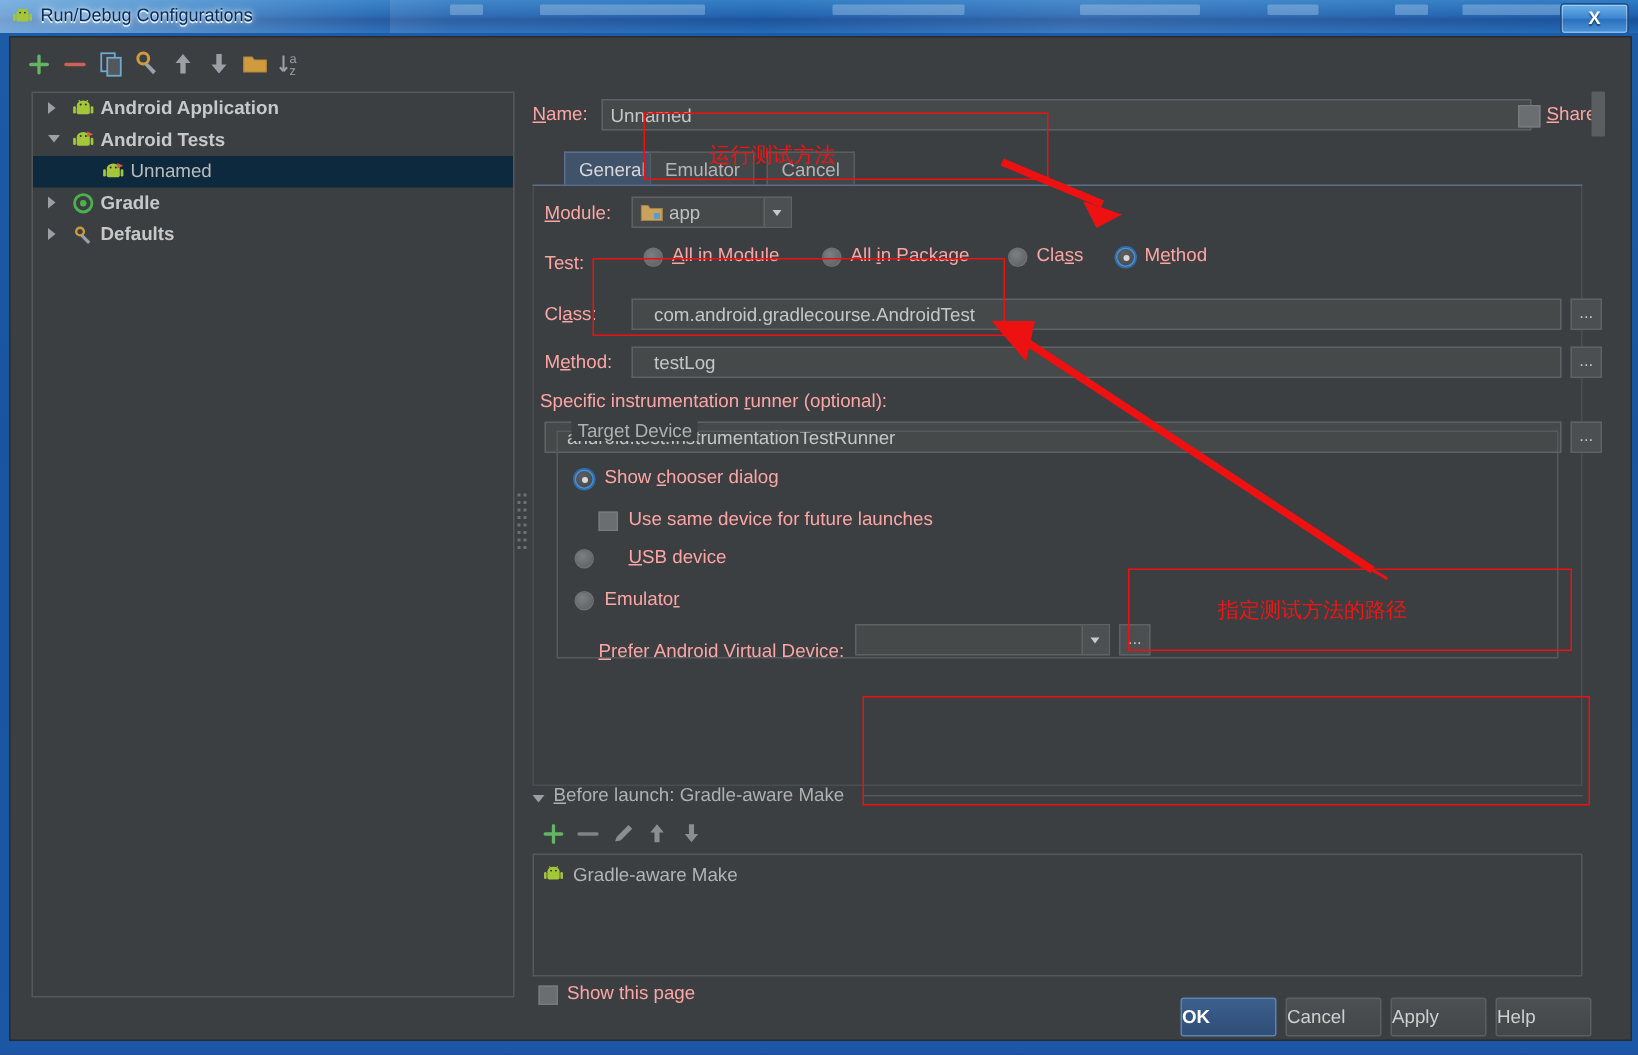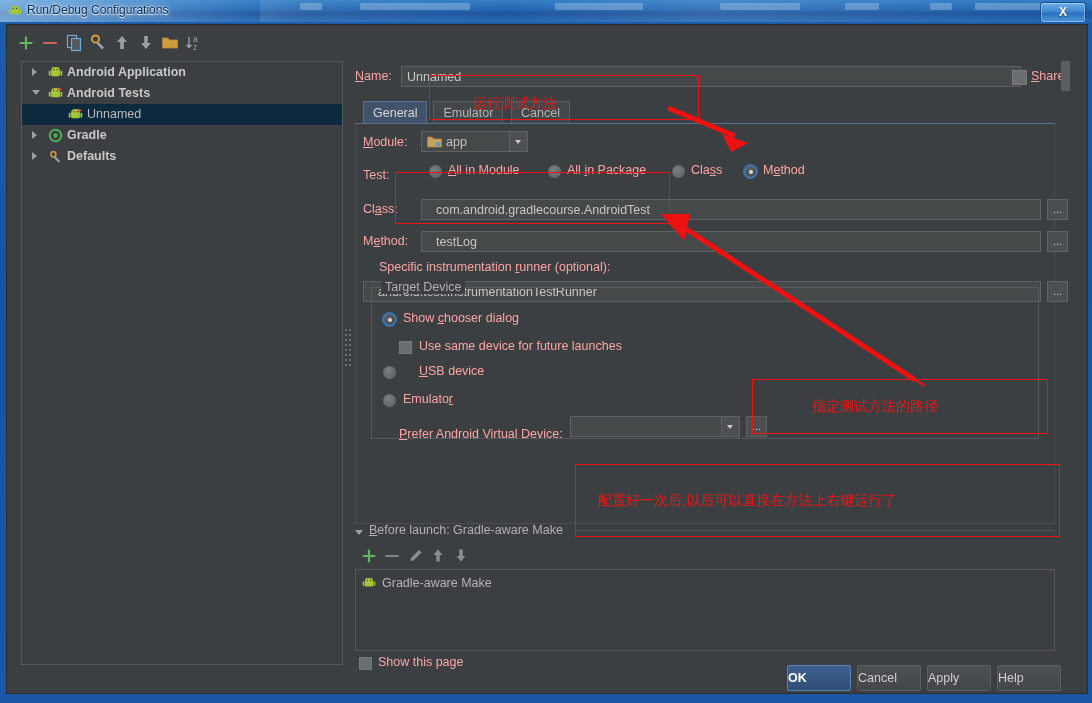--- a/index.html
+++ b/index.html
@@ -69,21 +69,21 @@
             background:#6b6e70;border:1px solid #77797b;}
   #shareLbl{position:absolute;left:676px;top:3px;}
   #vscroll{position:absolute;left:706px;top:0;width:9px;height:602px;background:#3c3f41;}
   #vthumb{position:absolute;left:706px;top:0px;width:9px;height:30px;background:#5b5e60;border-radius:1px;cursor:pointer;}
 
   
   #tabs{position:absolute;left:0;top:40px;width:700px;height:22px;}
   .tab{position:absolute;top:0;height:22px;line-height:22px;font-size:12.5px;
        padding:0 9px;box-sizing:border-box;color:#b4b4b4;cursor:pointer;
        border:1px solid #5a5d5f;border-bottom:none;background:#434749;}
-  .tab.active{background:#41526b;color:#d8d8d8;border-color:#4e6organ;}
+  .tab.active{background:#41526b;color:#d8d8d8;border-color:#4e6organ;margin-left:13px;}
   .tab.active{border-color:#5a6f8d;}
   #tabline{position:absolute;left:0;top:62px;width:700px;height:1px;background:#5a6f8d;}
 
   
   #gpanel{position:absolute;left:0;top:63px;width:700px;height:400px;
           border:1px solid #4b4e50;border-top:none;box-sizing:border-box;}
   .txtfield{background:#45494a;border:1px solid #5e6264;color:#c6c6c6;font-size:12.5px;
             box-sizing:border-box;padding:0 14px;height:21px;line-height:20px;}
   .combo{background:#45494a;border:1px solid #5e6264;height:21px;box-sizing:border-box;position:relative;}
   .combo .txt{position:absolute;left:24px;top:0;line-height:20px;font-size:12.5px;color:#c0c0c0;}
@@ -346,21 +346,21 @@
         </div>
 
       <span class="lbl-s" style="position:absolute;left:8px;top:141px">Cl<span class="u">a</span>ss:</span>
       <div class="txtfield" style="position:absolute;left:66px;top:138px;width:620px">com.android.gradlecourse.AndroidTest</div>
       <div class="ellipsisbtn" style="position:absolute;left:692px;top:138px">...</div>
 
       <span class="lbl-s" style="position:absolute;left:8px;top:173px">M<span class="u">e</span>thod:</span>
       <div class="txtfield" style="position:absolute;left:66px;top:170px;width:620px">testLog</div>
       <div class="ellipsisbtn" style="position:absolute;left:692px;top:170px">...</div>
 
-      <span class="lbl-s" style="position:absolute;left:24px;top:199px">Specific instrumentation <span class="u">r</span>unner (optional):</span>
+      <span class="lbl-s" style="position:absolute;left:5px;top:199px">Specific instrumentation <span class="u">r</span>unner (optional):</span>
       <div class="txtfield" style="position:absolute;left:8px;top:220px;width:678px">android.test.InstrumentationTestRunner</div>
       <div class="ellipsisbtn" style="position:absolute;left:692px;top:220px">...</div>
 
       <div id="targetGroup"></div>
       <span id="targetLegend">Target Device</span>
 
       <div class="radio on" style="left:28px;top:252px"></div>
       <span class="lbl-s" style="position:absolute;left:48px;top:250px">Show <span class="u">c</span>hooser dialog</span>
 
       <div class="chk" style="left:44px;top:280px"></div>
@@ -462,15 +462,14 @@
 
     <div class="annobox" style="left:429px;top:75px;width:270px;height:45px"></div>
     <div class="annotext" style="left:473px;top:95px">运行测试方法</div>
 
     <div class="annobox" style="left:395px;top:172px;width:275px;height:52px"></div>
 
     <div class="annobox" style="left:752px;top:379px;width:296px;height:55px"></div>
     <div class="annotext" style="left:812px;top:398px">指定测试方法的路径</div>
 
     <div class="annobox" style="left:575px;top:464px;width:485px;height:73px"></div>
-    <div class="annotext" style="left:598px;top:492px">配置好一次后,以后可以直接在方法上右键运行了</div>
   </div>
 </div>
 
 </body></html>

